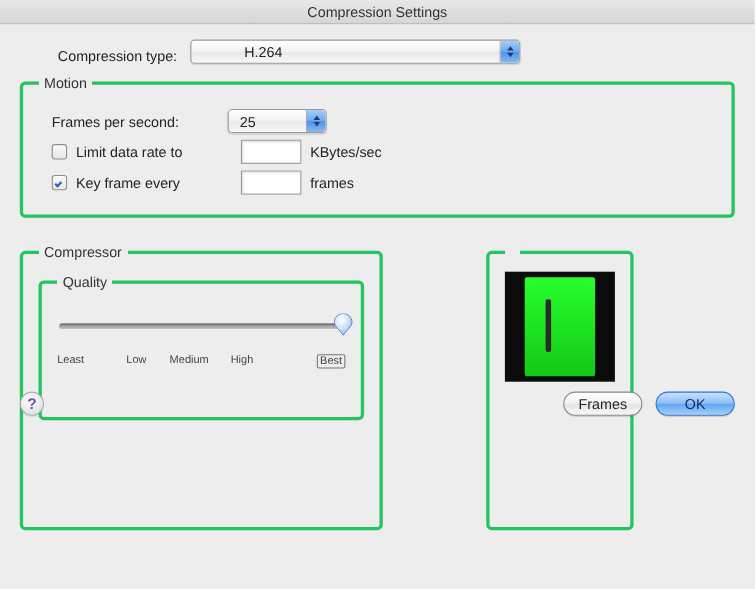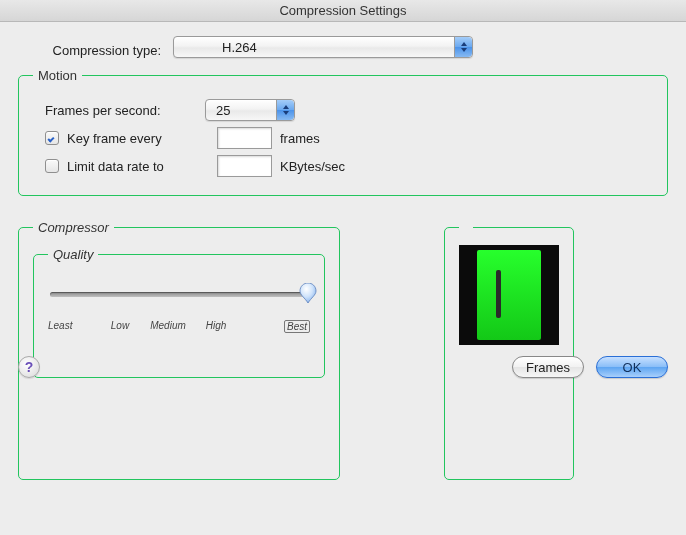--- a/index.html
+++ b/index.html
@@ -69,21 +69,21 @@
   .select .arrowbox::after {
     content:"";
     width:0;height:0;
     border-left:3px solid transparent;
     border-right:3px solid transparent;
   }
   .select .arrowbox::before { border-bottom:4px solid #1a3e7b; margin-bottom:1px; }
   .select .arrowbox::after  { border-top:4px solid #1a3e7b; margin-top:1px; }
 
   fieldset {
-    border: 1px solid #22c55e;
+    border: 3px solid #22c55e;
     border-radius: 5px;
     margin: 10px 0 14px 0;
     padding: 10px 14px 12px 14px;
     position: relative;
   }
   legend {
     padding: 0 5px;
     color: #333;
     font-size: 13px;
   }
@@ -122,21 +122,20 @@
     border: 1px solid #9a9a9a;
     background: #fff;
     box-shadow: inset 1px 1px 2px rgba(0,0,0,0.15);
     padding: 2px 4px;
     font-size: 13px;
     margin-right: 8px;
   }
   .lower {
     display: flex;
     gap: 14px;
-    font-style: italic;
   }
   .compressor-col {
     flex: 1;
     min-width: 0;
   }
   .preview-col {
     flex: 1;
     min-width: 0;
     display:flex;
     align-items:center;
@@ -263,31 +262,31 @@
 
       <div class="motion-row">
         <div class="motion-label">Frames per second:</div>
         <div class="select small">
           <span>25</span>
           <span class="arrowbox"></span>
         </div>
       </div>
 
       <div class="motion-row">
+        <span class="checkbox"></span>
+        <span class="motion-label" style="width:150px">Limit data rate to</span>
+        <input class="text-input" value="" style="">
+        <span>KBytes/sec</span>
+      </div>
+
+      <div class="motion-row">
         <span class="checkbox checked"></span>
         <span class="motion-label" style="width:150px">Key frame every</span>
         <input class="text-input" value="" style="">
         <span>frames</span>
-      </div>
-
-      <div class="motion-row">
-        <span class="checkbox"></span>
-        <span class="motion-label" style="width:150px">Limit data rate to</span>
-        <input class="text-input" value="" style="">
-        <span>KBytes/sec</span>
       </div>
     </fieldset>
 
     <div class="lower">
       <div class="compressor-col">
         <fieldset class="compressor-fieldset">
           <legend>Compressor</legend>
 
           <fieldset class="quality">
             <legend>Quality</legend>

